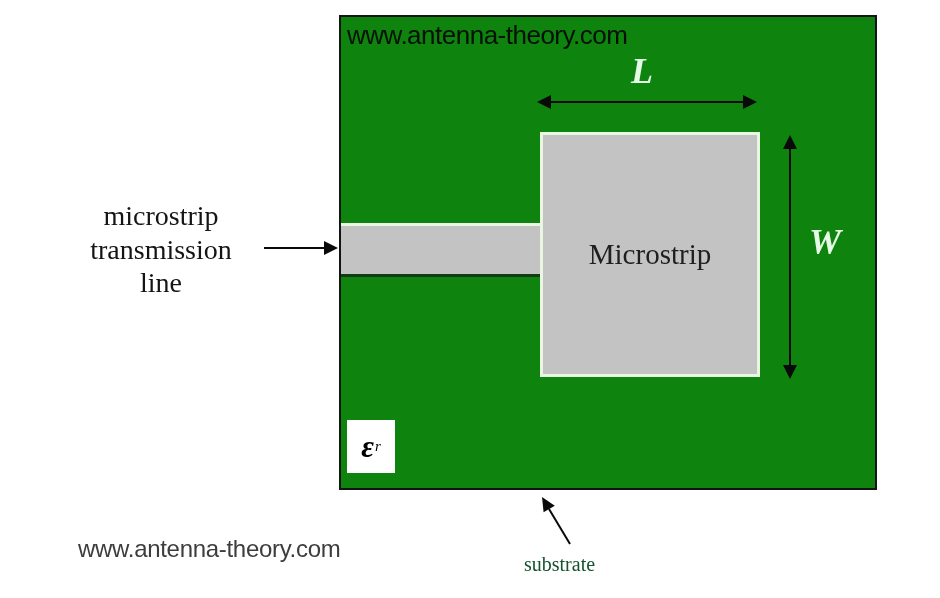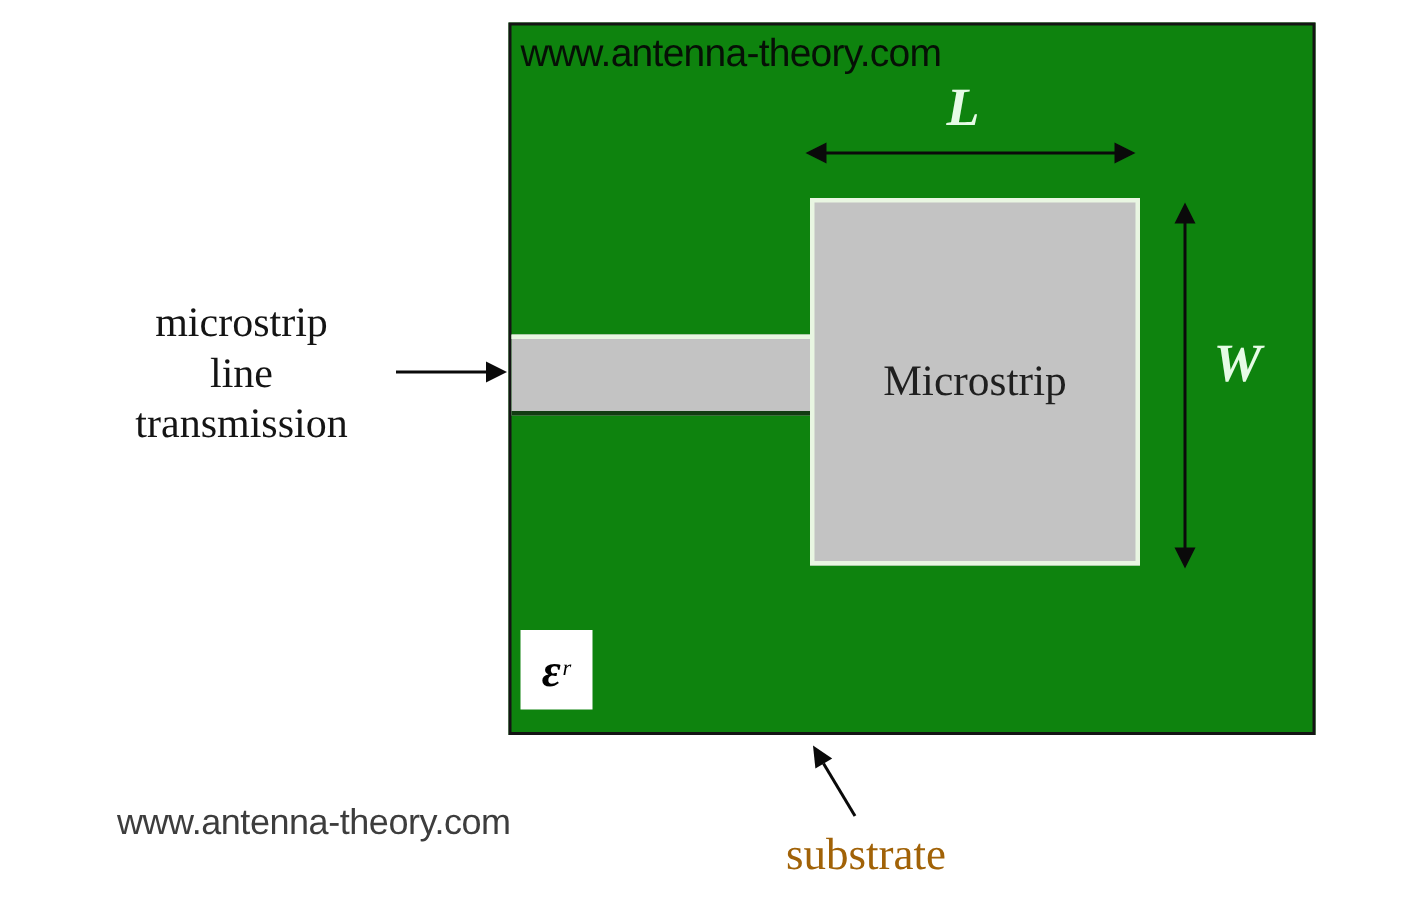--- a/index.html
+++ b/index.html
@@ -49,21 +49,21 @@
   }
   .epsilon-box .eps{font-size:31px;font-weight:bold;font-style:italic;line-height:1;}
   .epsilon-box sub{font-size:15px;font-style:italic;line-height:1;margin-left:1px;}
   
   .feed-label{
     position:absolute;left:45px;top:199px;width:208px;text-align:center;
     font-size:28px;color:#141414;line-height:1.2;
   }
   .feed-label span{display:block;}
   .substrate-label{
-    position:absolute;left:512px;top:553px;font-size:30px;color:#a16207;
+    position:absolute;left:512px;top:553px;font-size:20px;color:#14532d;
   }
   .watermark-bottom{
     position:absolute;left:66px;top:535px;
     font-family:"Liberation Sans","DejaVu Sans",sans-serif;
     font-size:24px;color:#3d3d3d;letter-spacing:-0.3px;
   }
 </style>
 </head>
 <body>
 
@@ -96,22 +96,22 @@
     <div class="dim-label w-label">W</div>
 
     <div class="epsilon-box">
       <span class="eps">ε</span>
         <sub>r</sub>
     </div>
   </div>
 
   <div class="feed-label">
     <span>microstrip</span>
+    <span>transmission</span>
     <span>line</span>
-    <span>transmission</span>
   </div>
   <svg class="arrow-svg" style="left:250px;top:239px;" width="78" height="18">
     <line x1="2" y1="9" x2="63" y2="9"></line>
     <polygon points="76,9 62,2 62,16"></polygon>
   </svg>
 
   <svg class="arrow-svg" style="left:518px;top:492px;" width="52" height="58">
     <line x1="40" y1="52" x2="19" y2="17"></line>
     <polygon points="12,5 24.8,13.7 13.6,20.3"></polygon>
   </svg>

